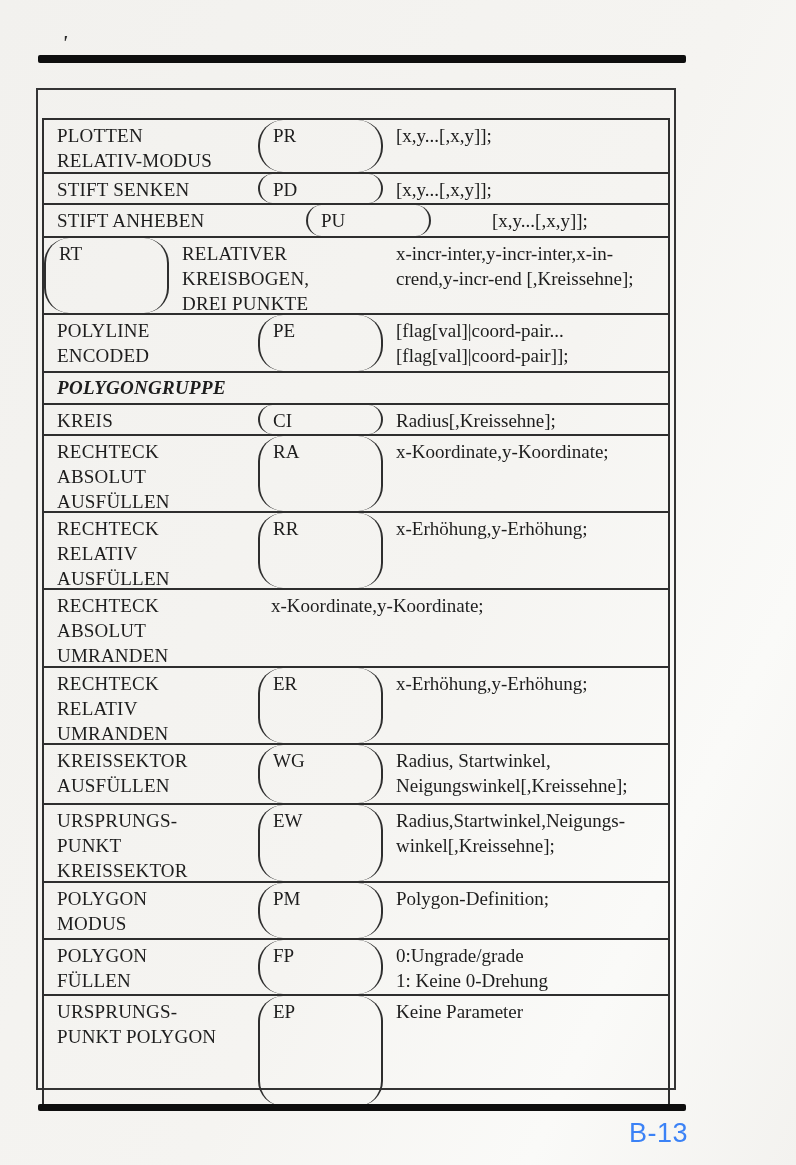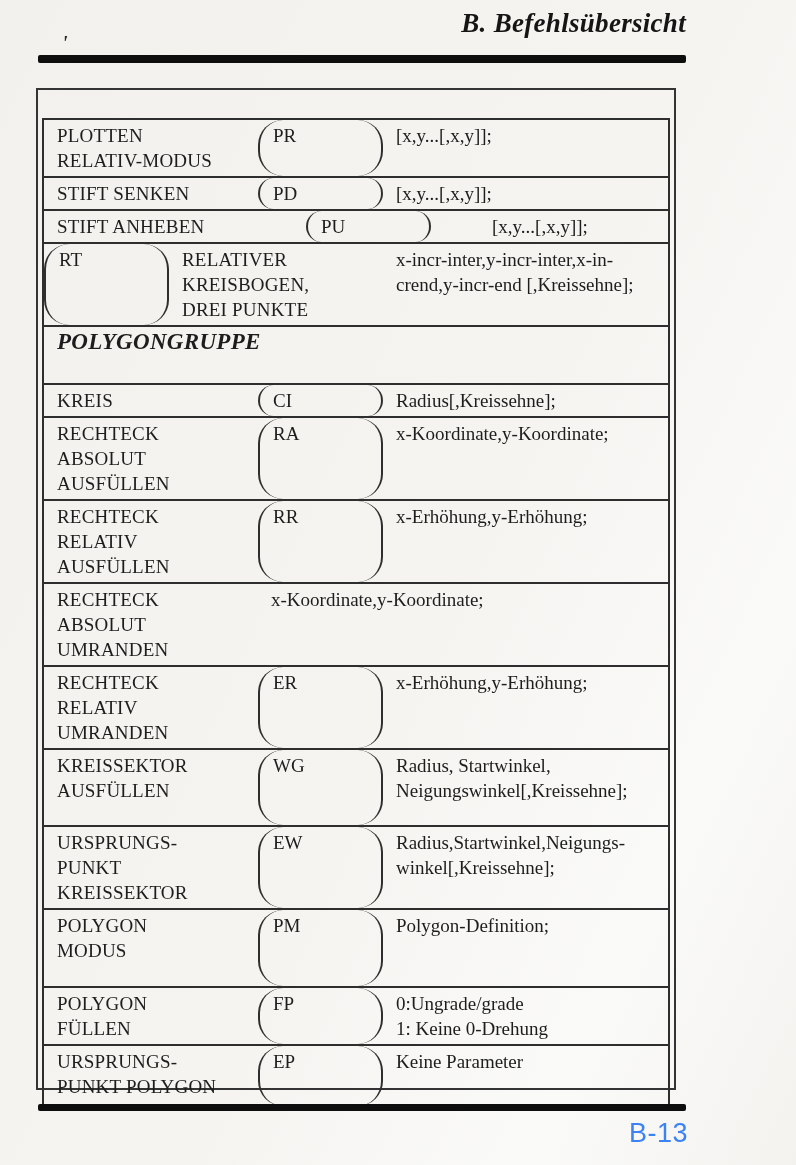--- a/index.html
+++ b/index.html
@@ -52,21 +52,21 @@
     white-space: pre-line;
     color: #1d1d1d;
   }
   .cell.name  { width: 214px; letter-spacing: 0.2px; }
   .cell.code  { width: 125px; border-left: 2px solid #2e2e2e; border-right: 2px solid #2e2e2e; border-radius: 25px; }
   .cell.params{ flex: 1; }
 
   .t-row.section .cell {
     width: 100%;
     font-weight: bold; font-style: italic;
-    font-size: 23px; line-height: 26px;
+    font-size: 19px; line-height: 26px;
     padding-top: 2px; padding-bottom: 2px;
     letter-spacing: 0.3px;
   }
 
   
   .t-row:nth-child(1)  { min-height: 49px; }
   .t-row:nth-child(2)  { min-height: 29px; }
   .t-row:nth-child(3)  { min-height: 31px; gap: 48px; }
   .t-row:nth-child(4)  { min-height: 74px; }
   .t-row:nth-child(5)  { min-height: 56px; }
@@ -89,21 +89,20 @@
     font-size: 27px; color: #3b82f6; letter-spacing: 0.5px;
   }
 </style>
 </head>
 <body>
 
 <div class="page">
 
   <span class="header-mark">'</span>
 
-  <div class="header-title">B. Befehlsübersicht</div>
 
   <div class="rule rule-top"></div>
 
   <div class="table-outer">
     <div class="table-inner">
         <div class="t-row">
           <div class="cell name">PLOTTEN
 RELATIV-MODUS</div>
           <div class="cell code">PR</div>
           <div class="cell params">[x,y...[,x,y]];</div>
@@ -119,20 +118,27 @@
           <div class="cell params">[x,y...[,x,y]];</div>
         </div>
         <div class="t-row">
           <div class="cell code">RT</div>
           <div class="cell name">RELATIVER
 KREISBOGEN,
 DREI PUNKTE</div>
           <div class="cell params">x-incr-inter,y-incr-inter,x-in-
 crend,y-incr-end [,Kreissehne];</div>
         </div>
+        <div class="t-row">
+          <div class="cell name">POLYLINE
+ENCODED</div>
+          <div class="cell code">PE</div>
+          <div class="cell params">[flag[val]|coord-pair...
+[flag[val]|coord-pair]];</div>
+        </div>
         <div class="t-row section">
           <div class="cell">POLYGONGRUPPE</div>
         </div>
         <div class="t-row">
           <div class="cell name">KREIS</div>
           <div class="cell code">CI</div>
           <div class="cell params">Radius[,Kreissehne];</div>
         </div>
         <div class="t-row">
           <div class="cell name">RECHTECK

